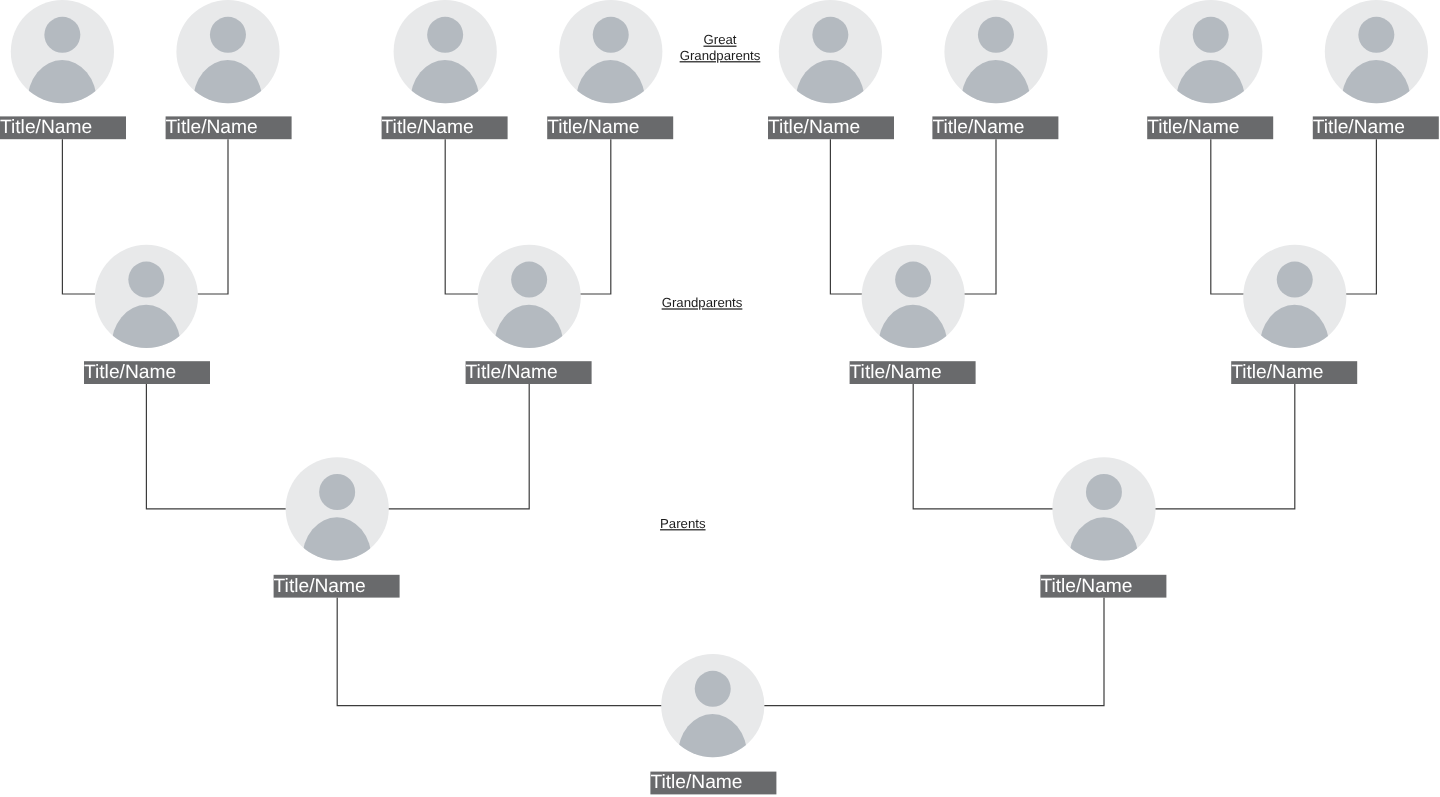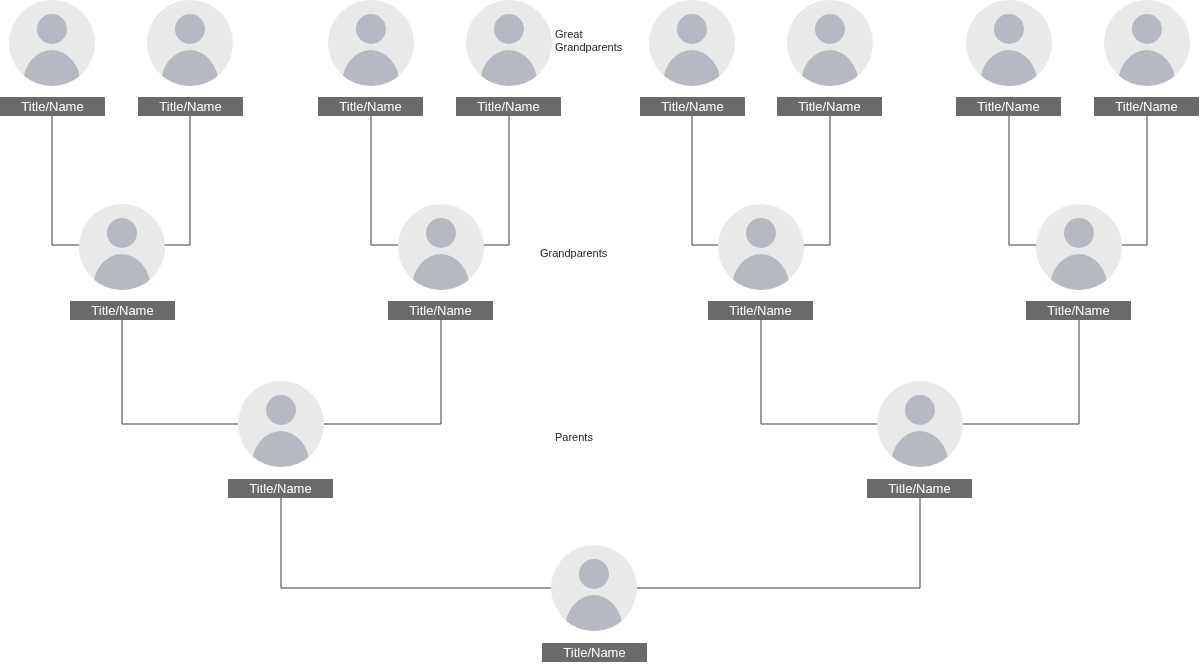--- a/index.html
+++ b/index.html
@@ -19,46 +19,46 @@
   }
   .silhouette::after{
     content:"";position:absolute;left:50%;top:58%;width:68%;height:55%;
     transform:translateX(-50%);
     border-radius:50% 50% 0 0 / 75% 75% 0 0;
     background:var(--avatar-fg,#b4bac0);
   }
   .name-label{
     position:absolute;width:105px;height:19px;
     background:var(--label-bg,#696a6c);color:var(--label-text,#ffffff);
-    font-size:13px;line-height:19px;text-align:center;
+    font-size:16px;line-height:19px;
     white-space:nowrap;overflow:hidden;user-select:none;
   }
   .row-caption{
-    position:absolute;width:90px;text-align:left;
-    font-size:11px;line-height:13px;color:#1c1c1c;
+    position:absolute;width:90px;text-align:center;
+    font-size:11px;line-height:13px;color:#1c1c1c;text-decoration:underline;
   }
 </style>
 </head>
 <body>
 
 <div class="canvas">
 
   <svg class="connectors" width="1200" height="664" viewBox="0 0 1200 664">
     <path d="M52 116 V245 H190 V116"></path>
     <path d="M371 116 V245 H509 V116"></path>
     <path d="M692 116 V245 H830 V116"></path>
     <path d="M1009 116 V245 H1147 V116"></path>
     <path d="M122 320 V424 H441 V320"></path>
     <path d="M761 320 V424 H1079 V320"></path>
     <path d="M281 498 V588 H920 V498"></path>
   </svg>
 
   <div class="row-caption" style="left:555px;top:28px">Great Grandparents</div>
   <div class="row-caption" style="left:540px;top:247px">Grandparents</div>
-  <div class="row-caption" style="left:555px;top:431px">Parents</div>
+  <div class="row-caption" style="left:524px;top:431px">Parents</div>
 
   <div class="avatar" style="left:9px;top:0px">
     <span class="silhouette"></span>
   </div>
   <div class="avatar" style="left:147px;top:0px">
     <span class="silhouette"></span>
   </div>
   <div class="avatar" style="left:328px;top:0px">
     <span class="silhouette"></span>
   </div>

